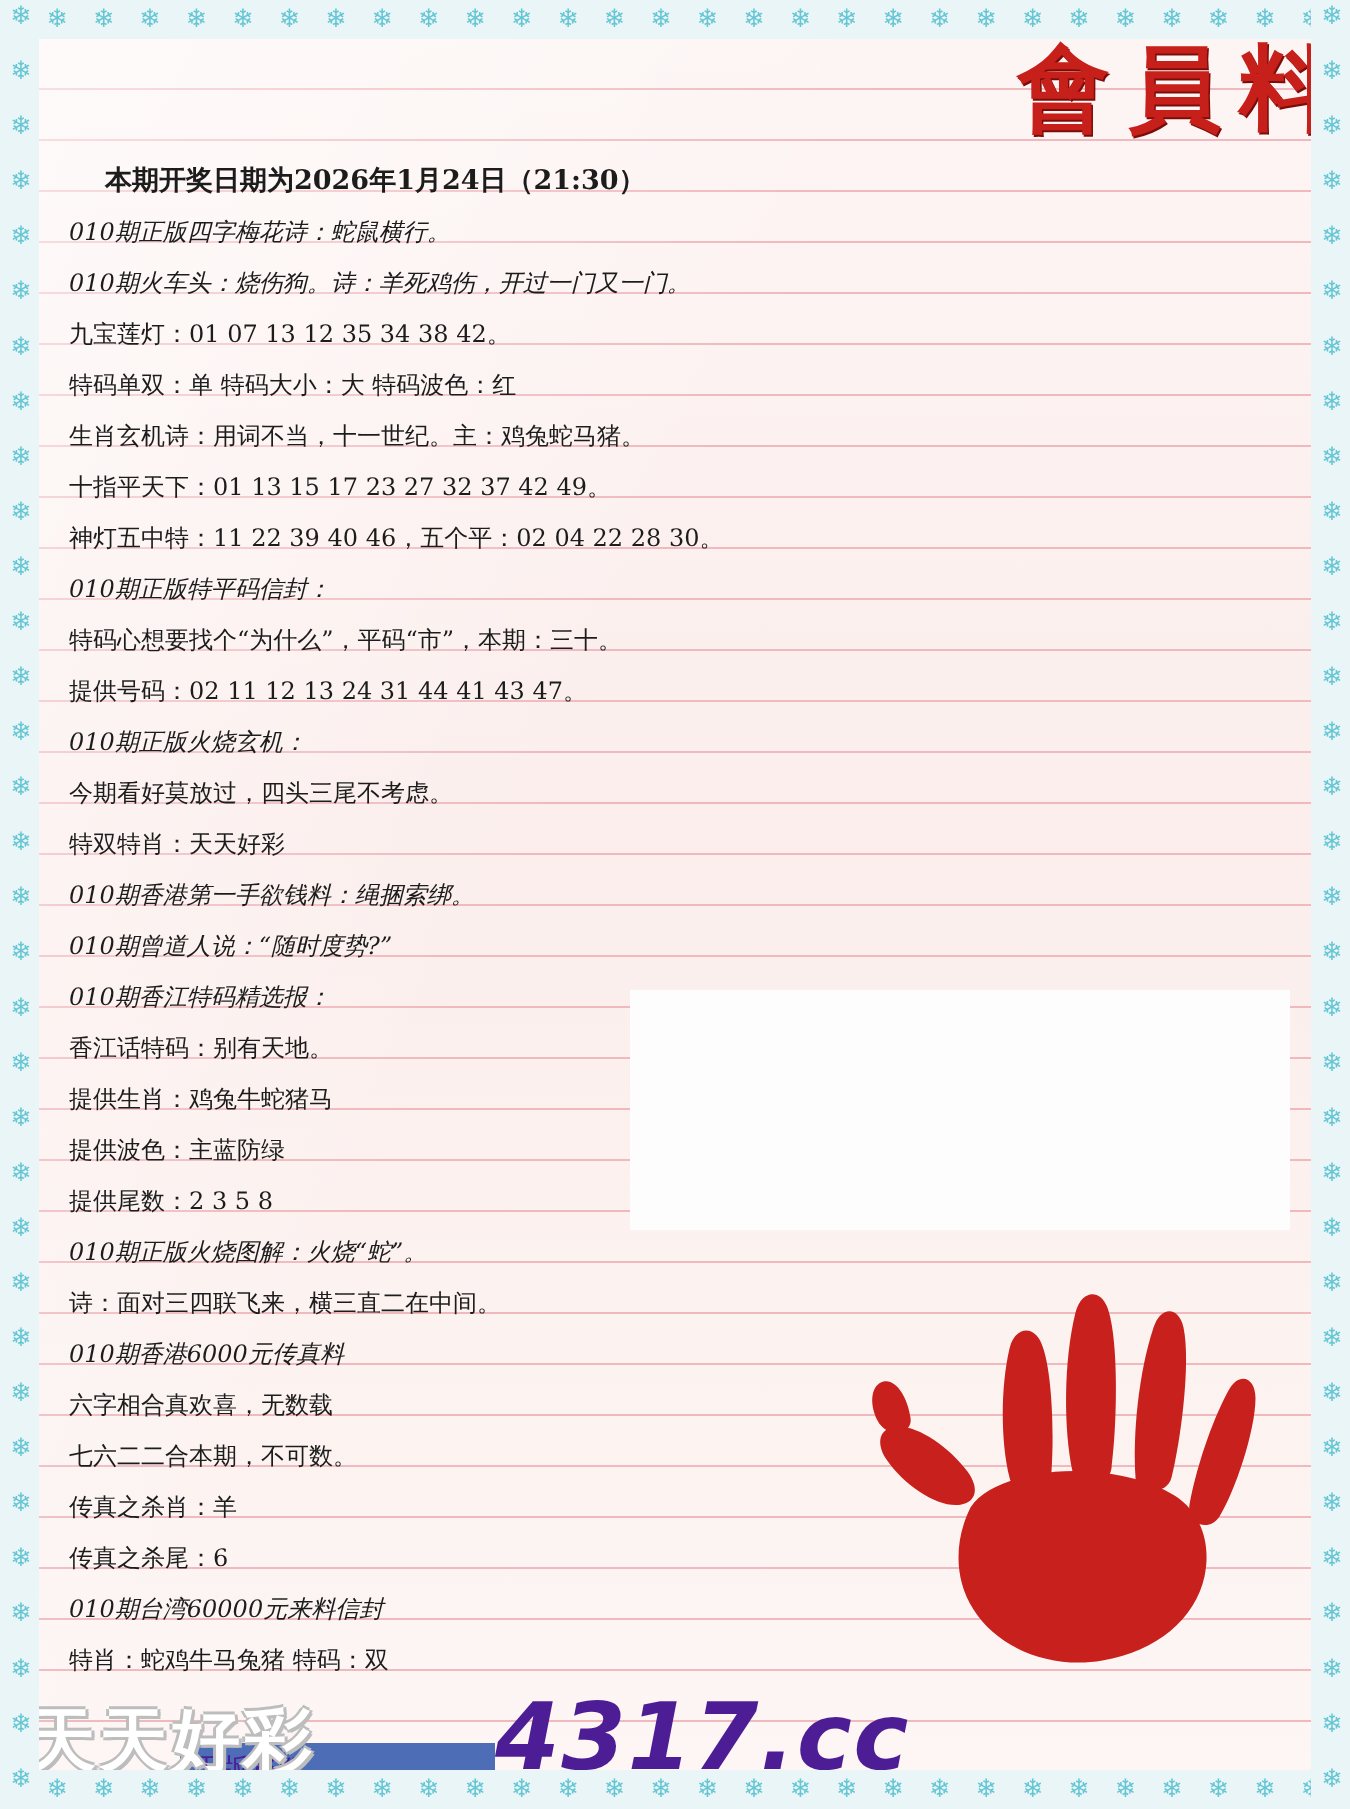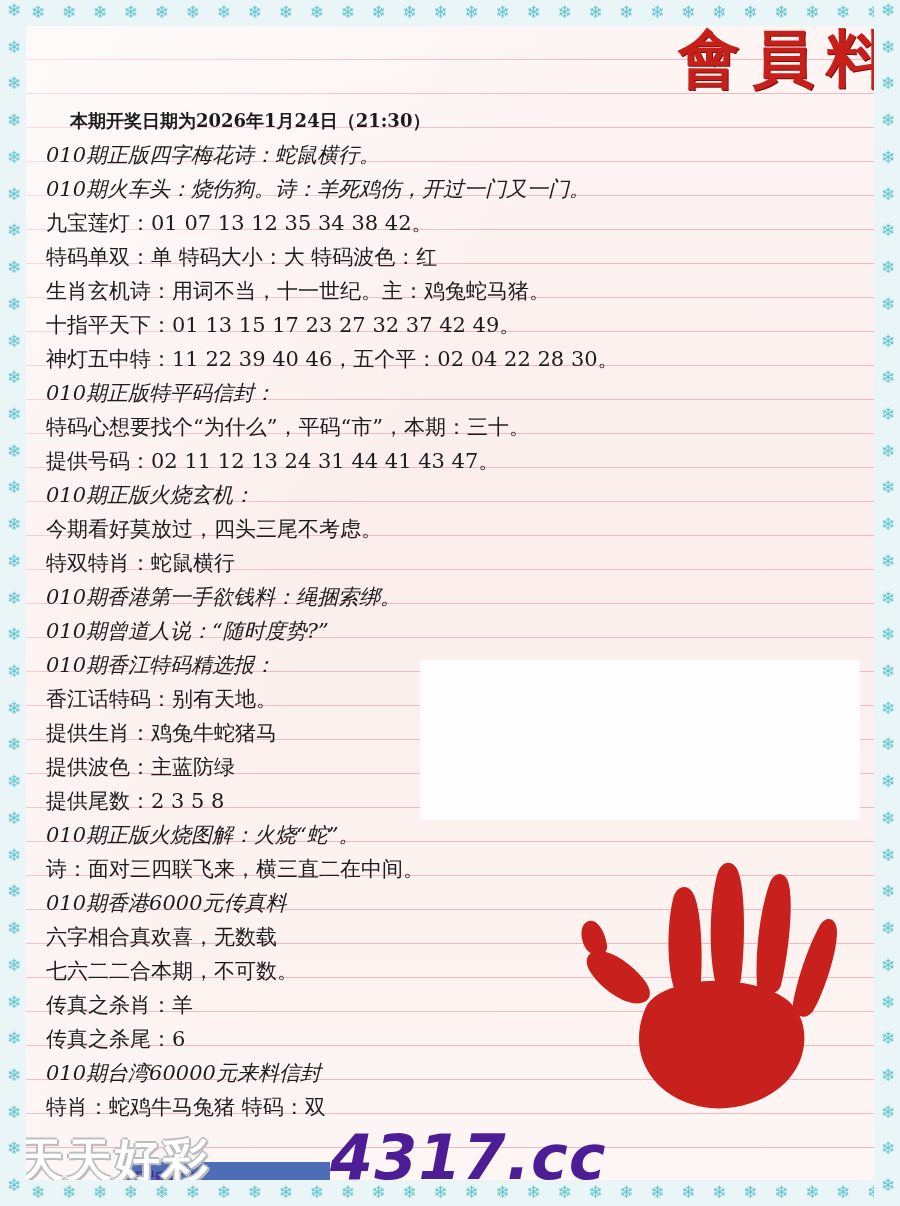--- a/index.html
+++ b/index.html
@@ -100,21 +100,21 @@
   .content {
     position: absolute;
     top: 104px;
     left: 46px;
     width: 820px;
     z-index: 14;
   }
   .line {
     height: 34px;
     line-height: 34px;
-    font-size: 21px;
+    font-size: 16px;
     color: #1c1c1c;
     font-family: "DejaVu Serif", serif;
     white-space: nowrap;
     overflow: visible;
   }
   .line.head {
     font-weight: bold;
     font-size: 18px;
     letter-spacing: 0px;
     margin-left: 24px;
@@ -208,21 +208,21 @@
     <div class="line">九宝莲灯：01 07 13 12 35 34 38 42。</div>
     <div class="line">特码单双：单 特码大小：大 特码波色：红</div>
     <div class="line">生肖玄机诗：用词不当，十一世纪。主：鸡兔蛇马猪。</div>
     <div class="line">十指平天下：01 13 15 17 23 27 32 37 42 49。</div>
     <div class="line">神灯五中特：11 22 39 40 46，五个平：02 04 22 28 30。</div>
     <div class="line slant">010期正版特平码信封：</div>
     <div class="line">特码心想要找个“为什么”，平码“市”，本期：三十。</div>
     <div class="line">提供号码：02 11 12 13 24 31 44 41 43 47。</div>
     <div class="line slant">010期正版火烧玄机：</div>
     <div class="line">今期看好莫放过，四头三尾不考虑。</div>
-    <div class="line">特双特肖：蛇鼠横行</div>
+    <div class="line">特双特肖：天天好彩</div>
     <div class="line slant">010期香港第一手欲钱料：绳捆索绑。</div>
     <div class="line slant">010期曾道人说：“随时度势?”</div>
     <div class="line slant">010期香江特码精选报：</div>
     <div class="line">香江话特码：别有天地。</div>
     <div class="line">提供生肖：鸡兔牛蛇猪马</div>
     <div class="line">提供波色：主蓝防绿</div>
     <div class="line">提供尾数：2 3 5 8</div>
     <div class="line slant">010期正版火烧图解：火烧“蛇”。</div>
     <div class="line">诗：面对三四联飞来，横三直二在中间。</div>
     <div class="line slant">010期香港6000元传真料</div>

